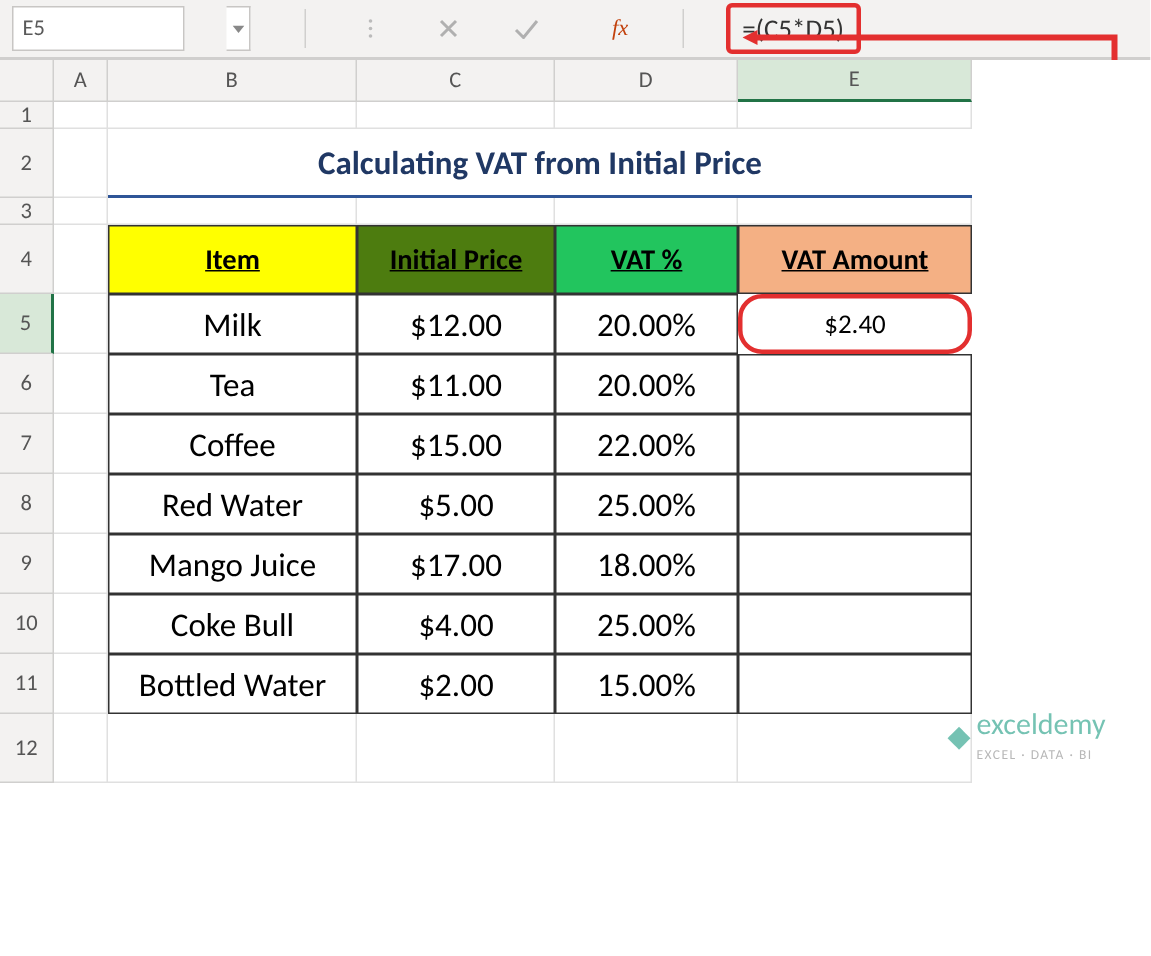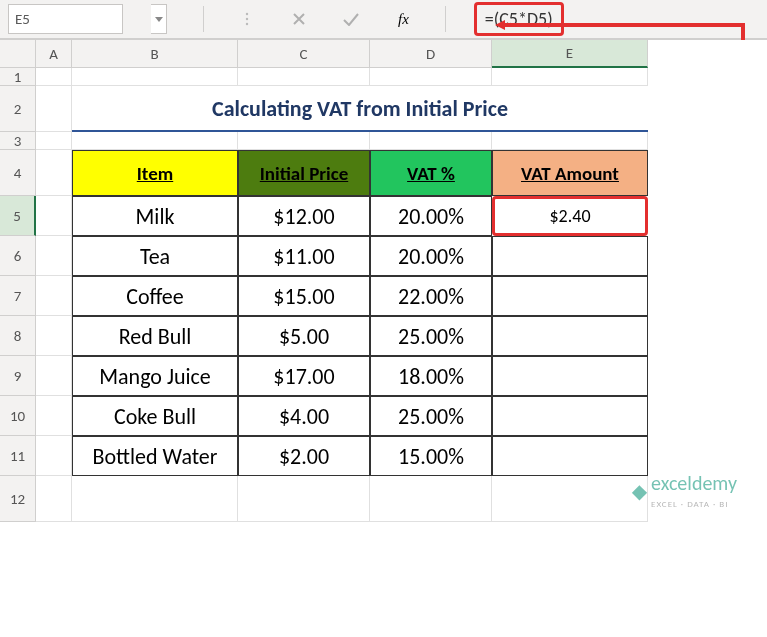--- a/index.html
+++ b/index.html
@@ -38,23 +38,23 @@
     border:1px solid #c8c6c4; border-left:none; background:#fff; margin-right:8px;
   }
   .fb-divider { width:1px; height:26px; background:#d0cfce; margin:0 6px;}
   .fb-icon {
     width: 30px; height:30px; display:flex; align-items:center; justify-content:center;
     color:#a6a6a6; font-size:16px;
   }
   .fx-label {
     font-style: italic;
     font-family: 'Times New Roman', serif;
-    color: #000000;
+    color: #c2410c;
     font-size: 15px;
-    margin: 0 8px 0 10px;
+    margin: 0 8px 0 20px;
   }
   .formula-input {
     flex: 0 0 auto;
     font-size: 18px;
     color: #333;
     padding: 3px 8px;
   }
   .formula-highlight {
     border: 3px solid #e32f2f;
     border-radius: 4px;
@@ -127,21 +127,21 @@
     background:#fff;
   }
   .amt-cell {
     border: 1px solid #333;
     background:#fff;
     display:flex; align-items:center; justify-content:center;
     font-size: 18px;
   }
   .e5-highlight {
     border: 3px solid #e32f2f !important;
-    border-radius: 4px;
+    border-radius: 16px;
     position: relative;
     z-index: 2;
   }
   .watermark {
     position:absolute;
     right: 30px; bottom: 12px;
     display:flex; align-items:center; gap:4px;
     opacity: 0.6;
     font-size:13px;
   }
@@ -256,21 +256,21 @@
       <div class="cell"></div>
       <div class="data-cell">Coffee</div>
       <div class="data-cell">$15.00</div>
       <div class="data-cell">22.00%</div>
       <div class="amt-cell"></div>
     </div>
 
     <div class="grid-row r-med">
       <div class="rh">8</div>
       <div class="cell"></div>
-      <div class="data-cell">Red Bull</div>
+      <div class="data-cell">Red Water</div>
       <div class="data-cell">$5.00</div>
       <div class="data-cell">25.00%</div>
       <div class="amt-cell"></div>
     </div>
 
     <div class="grid-row r-med">
       <div class="rh">9</div>
       <div class="cell"></div>
       <div class="data-cell">Mango Juice</div>
       <div class="data-cell">$17.00</div>

